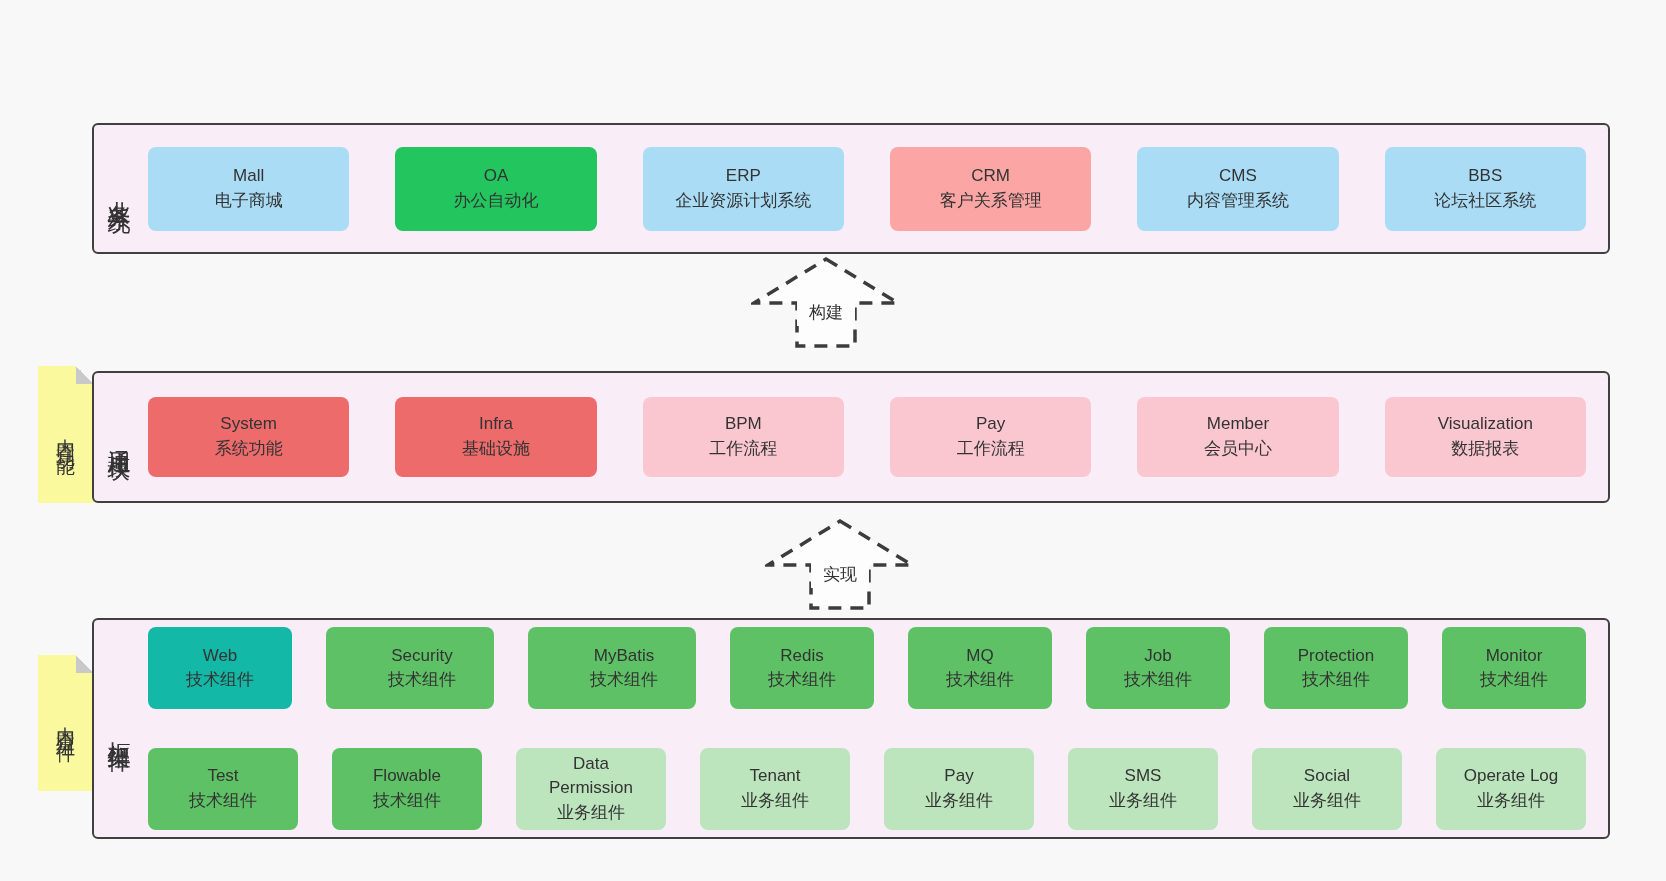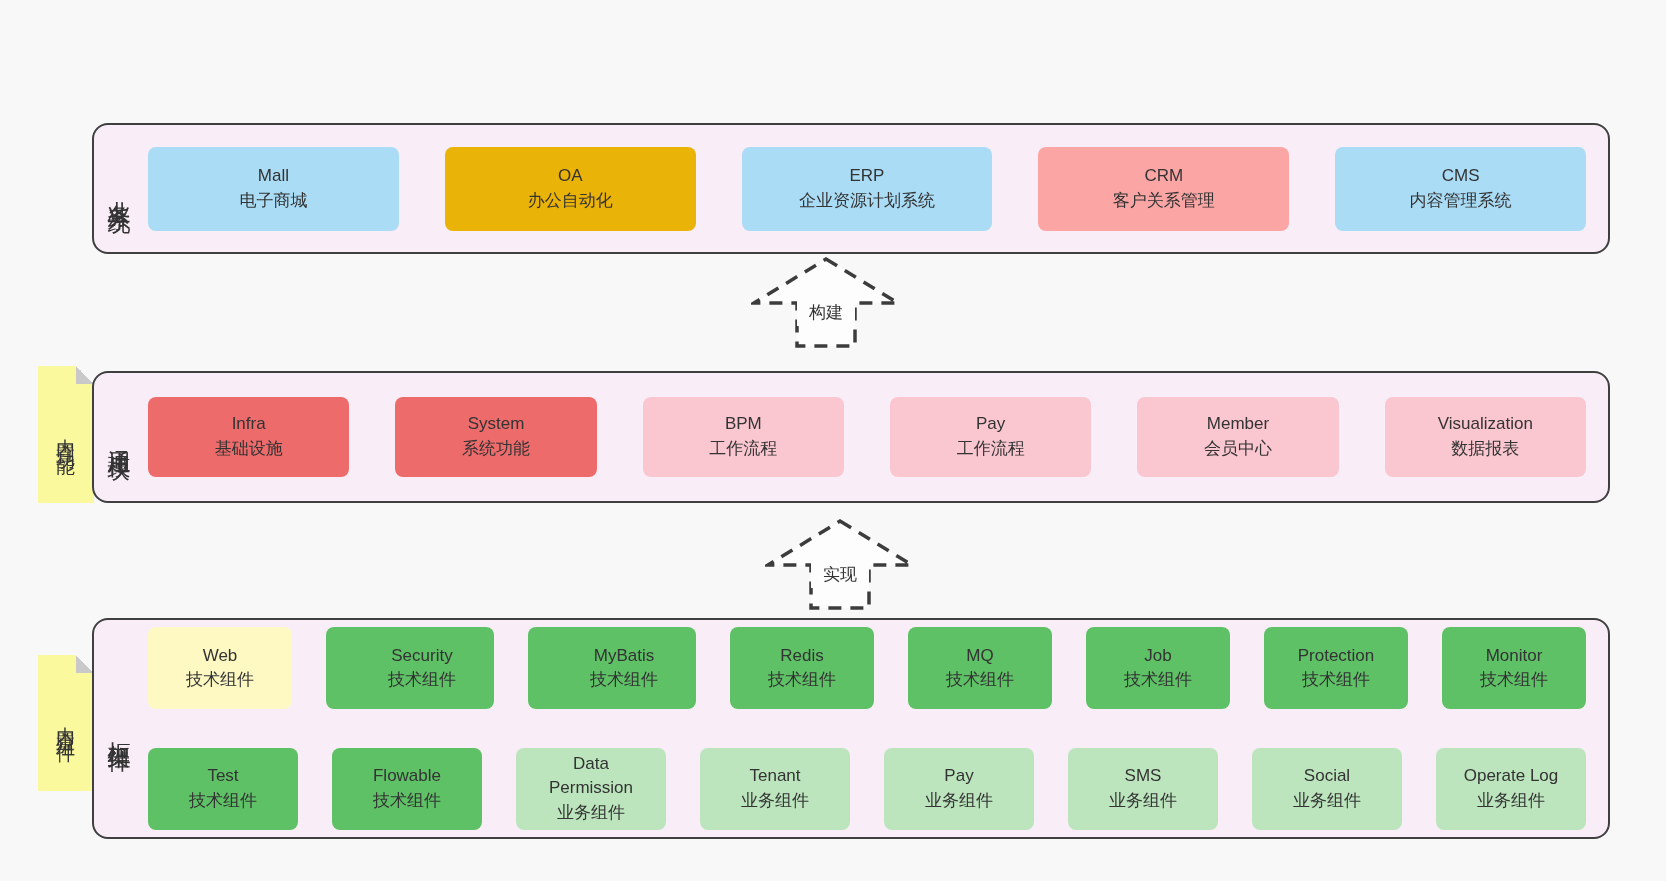--- a/index.html
+++ b/index.html
@@ -28,21 +28,21 @@
   .note .fold{
     position:absolute;top:0;right:0;width:18px;height:18px;
     background:linear-gradient(225deg,var(--page-bg) 0 50%,var(--note-fold) 50% 100%);
   }
   .note .vtext{font-size:19px;letter-spacing:6px;}
 
   
   .panel{
     position:absolute;left:92px;width:1518px;z-index:1;
     background:var(--panel-bg);
-    border:2px solid var(--panel-border);border-radius:16px;
+    border:2px solid var(--panel-border);border-radius:6px;
     display:flex;align-items:stretch;
   }
   .panel-1{top:123px;height:131px;}
   .panel-2{top:371px;height:132px;}
   .panel-3{top:618px;height:221px;}
 
   .label-col{width:50px;display:flex;align-items:center;justify-content:center;}
   .vtext{
     writing-mode:vertical-lr;text-orientation:upright;
     font-size:23px;line-height:1;letter-spacing:3px;color:var(--text);
@@ -89,57 +89,61 @@
 
   <section class="panel panel-1">
     <div class="label-col">
       <span class="vtext">业务系统</span>
     </div>
     <div class="boxes cols-6">
         <div class="box" style="background: rgb(170, 220, 246);">
           <div class="l1">Mall</div>
           <div class="l2">电子商城</div>
         </div>
-        <div class="box" style="background: #eab308;">
+        <div class="box" style="background: #22c55e;">
           <div class="l1">OA</div>
           <div class="l2">办公自动化</div>
         </div>
         <div class="box" style="background: rgb(170, 220, 246); text-align: center;">
           <div class="l1">ERP</div>
           <div class="l2">企业资源计划系统</div>
         </div>
         <div class="box" style="background: #fca5a5;">
           <div class="l1">CRM</div>
           <div class="l2">客户关系管理</div>
         </div>
         <div class="box" style="background: rgb(170, 220, 246);">
           <div class="l1">CMS</div>
           <div class="l2">内容管理系统</div>
+        </div>
+        <div class="box" style="background: rgb(170, 220, 246);">
+          <div class="l1">BBS</div>
+          <div class="l2">论坛社区系统</div>
         </div>
       </div>
   </section>
 
   <svg class="arrow arrow-1" width="150" height="94" viewBox="0 0 150 94">
     <polygon points="75,3 147,47 104,47 104,90 46,90 46,47 3,47"></polygon>
     <rect x="46" y="38" width="58" height="32"></rect>
     <text x="75" y="62" text-anchor="middle">构建</text>
   </svg>
 
   <section class="panel panel-2">
     <div class="label-col">
       <span class="vtext">通用模块</span>
     </div>
     <div class="boxes cols-6">
         <div class="box" style="background: rgb(238, 107, 108);">
+          <div class="l1">System</div>
+          <div class="l2">系统功能</div>
+        </div>
+        <div class="box" style="background: rgb(238, 107, 108);">
           <div class="l1">Infra</div>
           <div class="l2">基础设施</div>
-        </div>
-        <div class="box" style="background: rgb(238, 107, 108);">
-          <div class="l1">System</div>
-          <div class="l2">系统功能</div>
         </div>
         <div class="box" style="background: rgb(250, 199, 208);">
           <div class="l1">BPM</div>
           <div class="l2">工作流程</div>
         </div>
         <div class="box" style="background: rgb(250, 199, 208);">
           <div class="l1">Pay</div>
           <div class="l2">工作流程</div>
         </div>
         <div class="box" style="background: rgb(250, 199, 208);">
@@ -158,21 +162,21 @@
     <rect x="46" y="38" width="58" height="32"></rect>
     <text x="75" y="62" text-anchor="middle">实现</text>
   </svg>
 
   <section class="panel panel-3">
     <div class="label-col">
       <span class="vtext">框架组件</span>
     </div>
     <div class="rows">
       <div class="boxes cols-8">
-          <div class="box" style="background: #fef9c3;">
+          <div class="box" style="background: #14b8a6;">
             <div class="l1">Web</div>
             <div class="l2">技术组件</div>
           </div>
           <div class="box" style="background: rgb(94, 193, 102); padding-left: 32px;">
             <div class="l1">Security</div>
             <div class="l2">技术组件</div>
           </div>
           <div class="box" style="background: rgb(94, 193, 102); padding-left: 32px;">
             <div class="l1">MyBatis</div>
             <div class="l2">技术组件</div>

